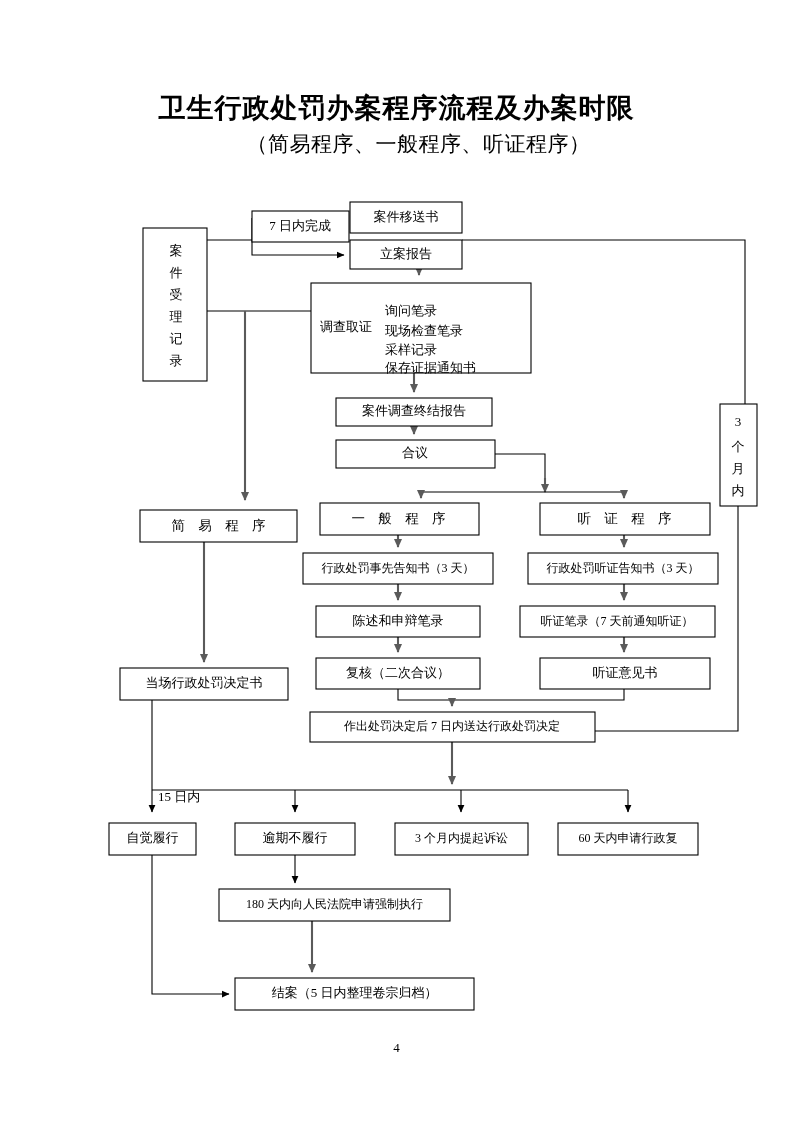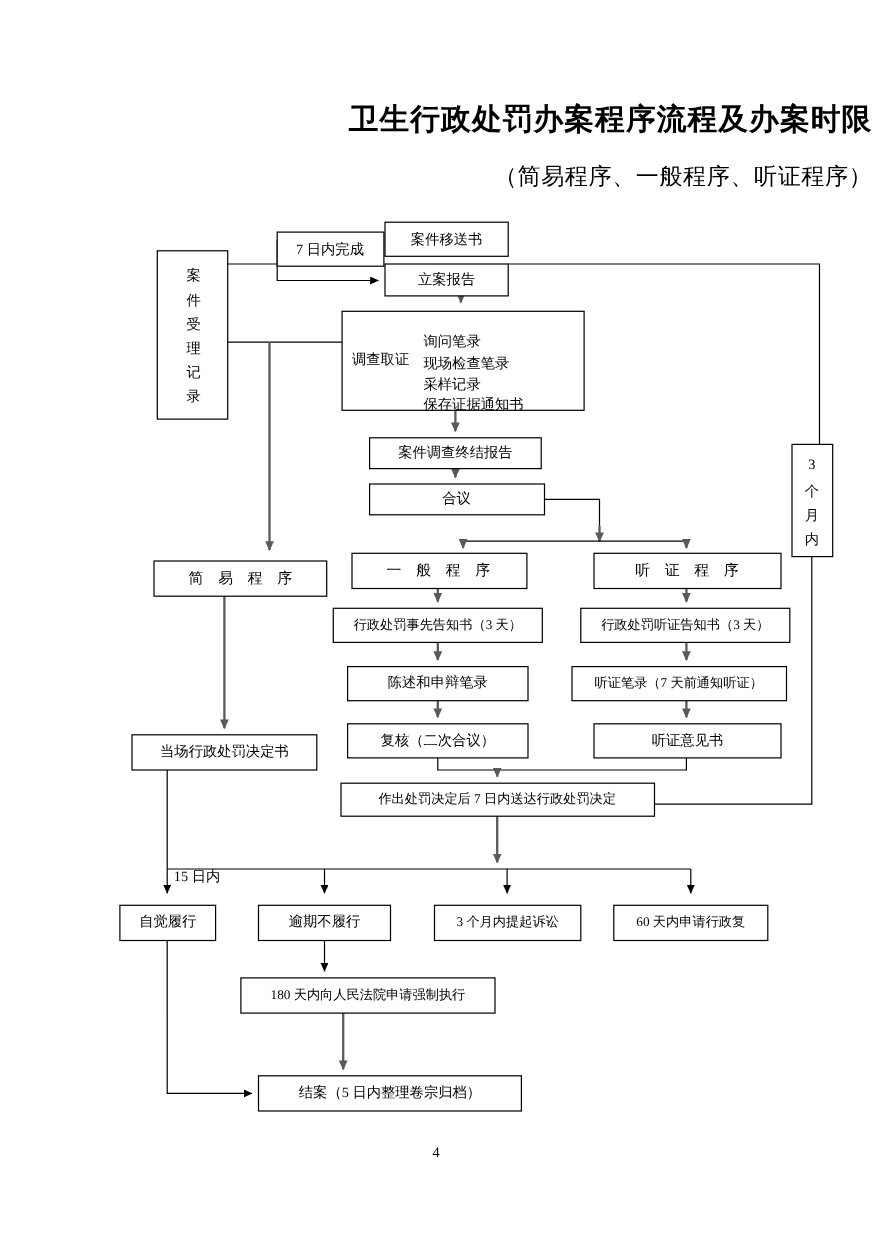--- a/index.html
+++ b/index.html
@@ -18,32 +18,32 @@
   #page {
     position: relative;
     width: 793px;
     height: 1122px;
   }
   .title-block {
     position: absolute;
     left: 0;
     top: 92px;
     width: 793px;
-    text-align: right;
+    text-align: center;
   }
   .doc-title {
     font-size: 27px;
     font-weight: bold;
     letter-spacing: 1px;
     line-height: 1.25;
     font-family: "Liberation Serif", "DejaVu Serif", serif;
   }
   .doc-subtitle {
     font-size: 21px;
-    margin-top: 20px;
+    margin-top: 4px;
     letter-spacing: 0.5px;
     font-family: "Liberation Serif", "DejaVu Serif", serif;
     padding-left: 44px;
   }
   #chart {
     position: absolute;
     left: 0;
     top: 0;
     width: 793px;
     height: 1122px;

